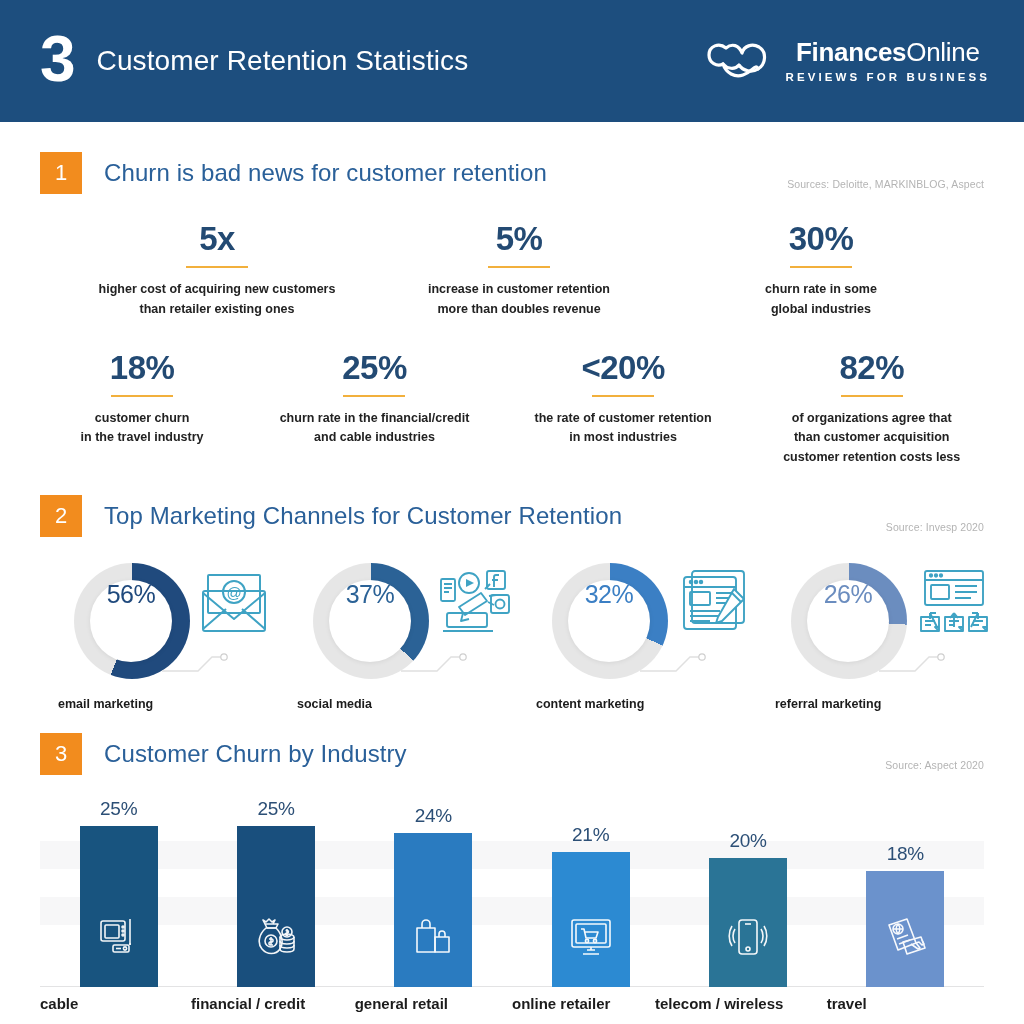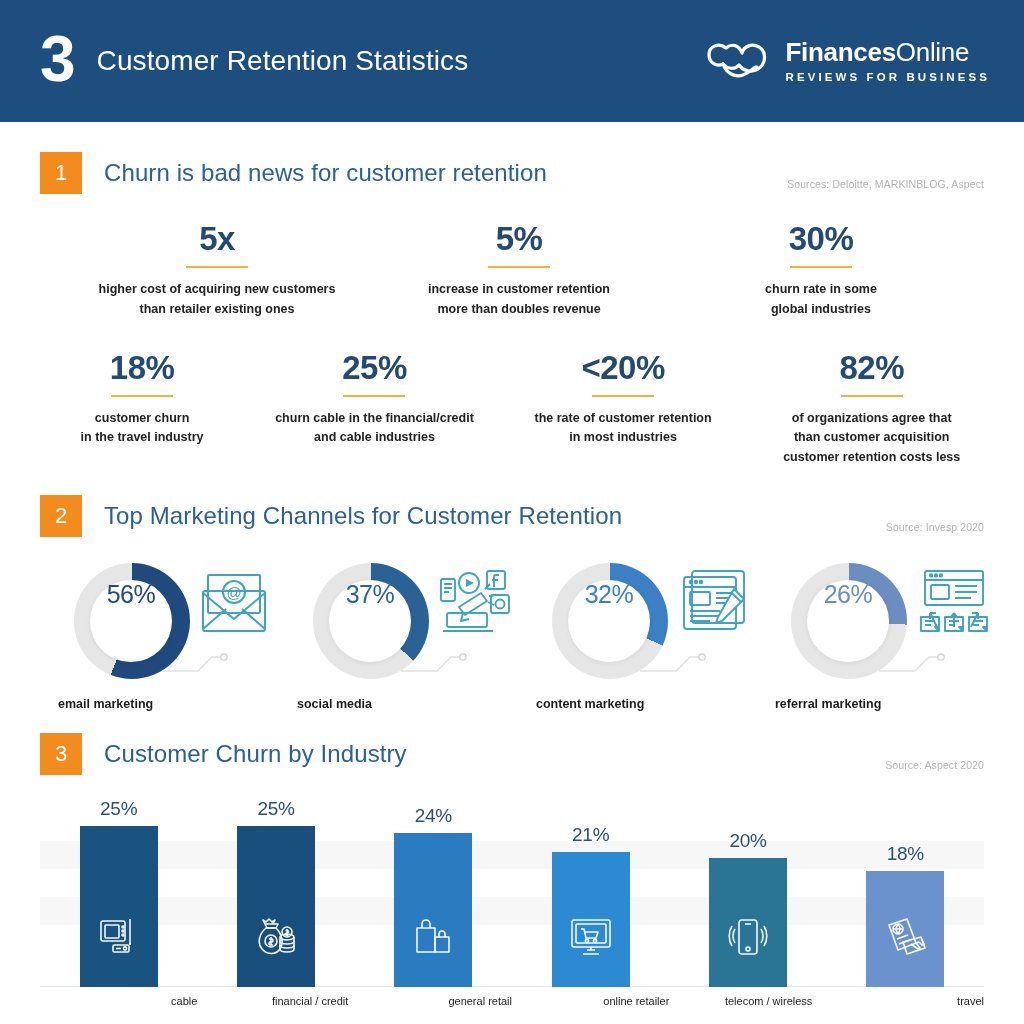--- a/index.html
+++ b/index.html
@@ -24,21 +24,21 @@
   .big-number {
     color:#ffffff; font-size:64px; font-weight:700; line-height:1;
     letter-spacing:-1px; margin-top:-4px;
   }
   .header-title {
     color:#ffffff; font-size:28px; font-weight:400; line-height:1.28;
     letter-spacing:0.1px;
   }
   .header-title .l2 { display:block; }
   .brand { margin-left:auto; display:flex; align-items:center; gap:14px; }
-  .brand-text { display:flex; flex-direction:column; align-items:flex-start; }
+  .brand-text { display:flex; flex-direction:column; align-items:center; }
   .brand-name { font-size:26px; color:#fff; line-height:1.05; letter-spacing:-0.3px; }
   .brand-name b { font-weight:700; }
   .brand-name span.thin { font-weight:300; }
   .brand-tag {
     font-size:11.5px; color:#ffffff; letter-spacing:3.1px; font-weight:600;
     margin-top:4px;
   }
 
   
   .section-head { display:flex; align-items:center; position:relative; }
@@ -94,22 +94,22 @@
   .bar-col { position:absolute; bottom:0; width:100%; }
   .bar {
     position:absolute; bottom:0; width:78px; left:50%; margin-left:-39px;
     display:flex; align-items:center; justify-content:center;
   }
   .bar-value {
     position:absolute; width:100%; text-align:center; color:#2c4f76;
     font-size:19px; font-weight:400; letter-spacing:-0.3px;
   }
   .bar-label {
-    position:absolute; width:100%; text-align:right; color:#1c1c1c;
-    font-size:11px; font-weight:400;
+    position:absolute; width:100%; text-align:left; color:#1c1c1c;
+    font-size:15px; font-weight:700;
   }
   svg { display:block; overflow:visible; }
 </style>
 </head>
 <body>
 
 <div class="page">
 
   <div class="header">
     <div class="header-left">
@@ -173,21 +173,21 @@
       <div class="stat-rule"></div>
       <div class="stat-desc">
         <div>customer churn</div>
         <div>in the travel industry</div>
       </div>
     </div>
     <div class="stat" style="flex:1.15;">
       <div class="stat-value">25%</div>
       <div class="stat-rule"></div>
       <div class="stat-desc">
-        <div>churn cable in the financial/credit</div>
+        <div>churn rate in the financial/credit</div>
         <div>and cable industries</div>
       </div>
     </div>
     <div class="stat" style="flex:1.15;">
       <div class="stat-value">&lt;20%</div>
       <div class="stat-rule"></div>
       <div class="stat-desc">
         <div>the rate of customer retention</div>
         <div>in most industries</div>
       </div>

